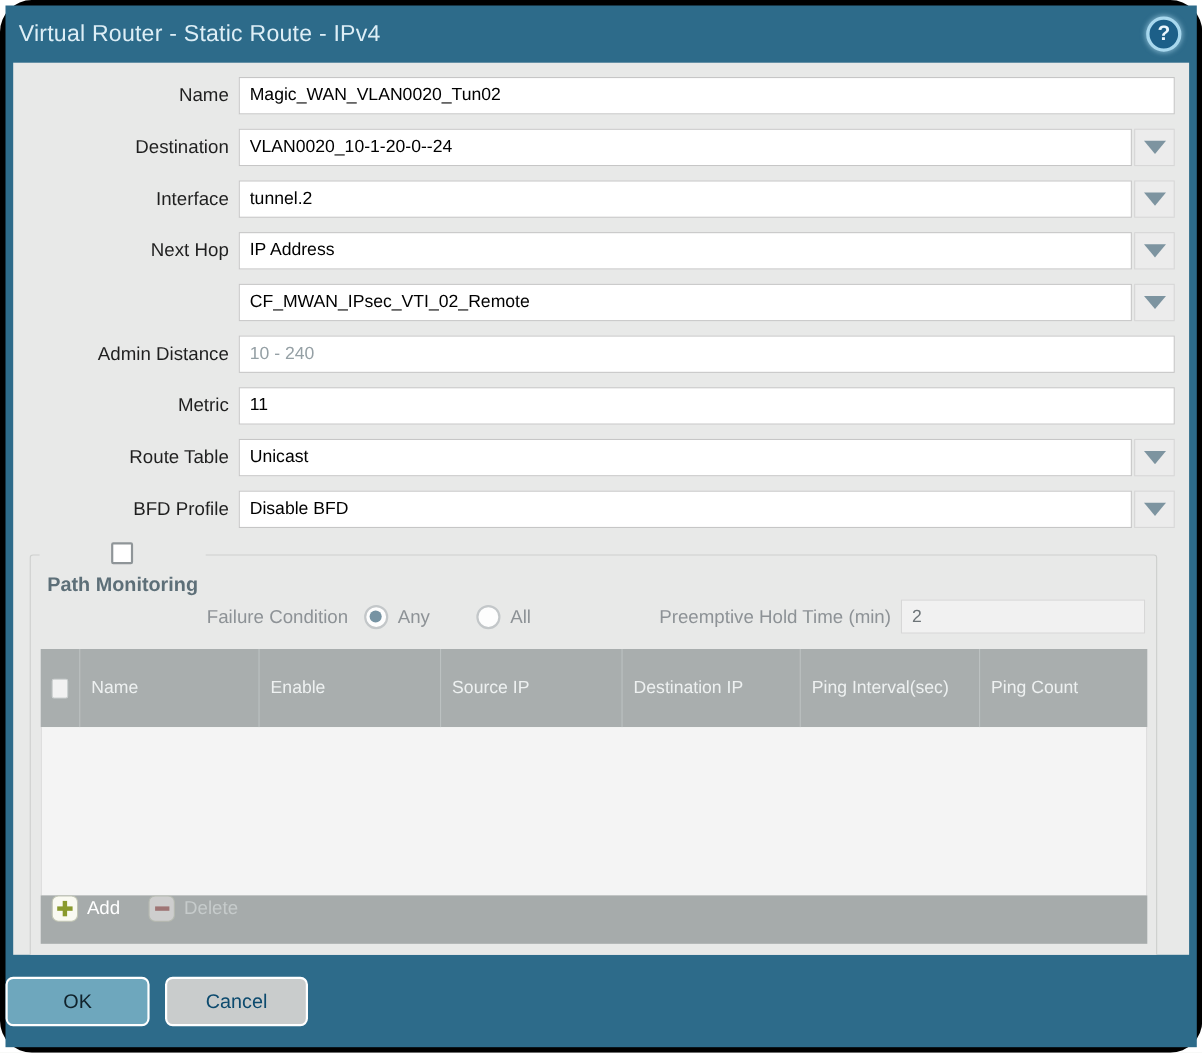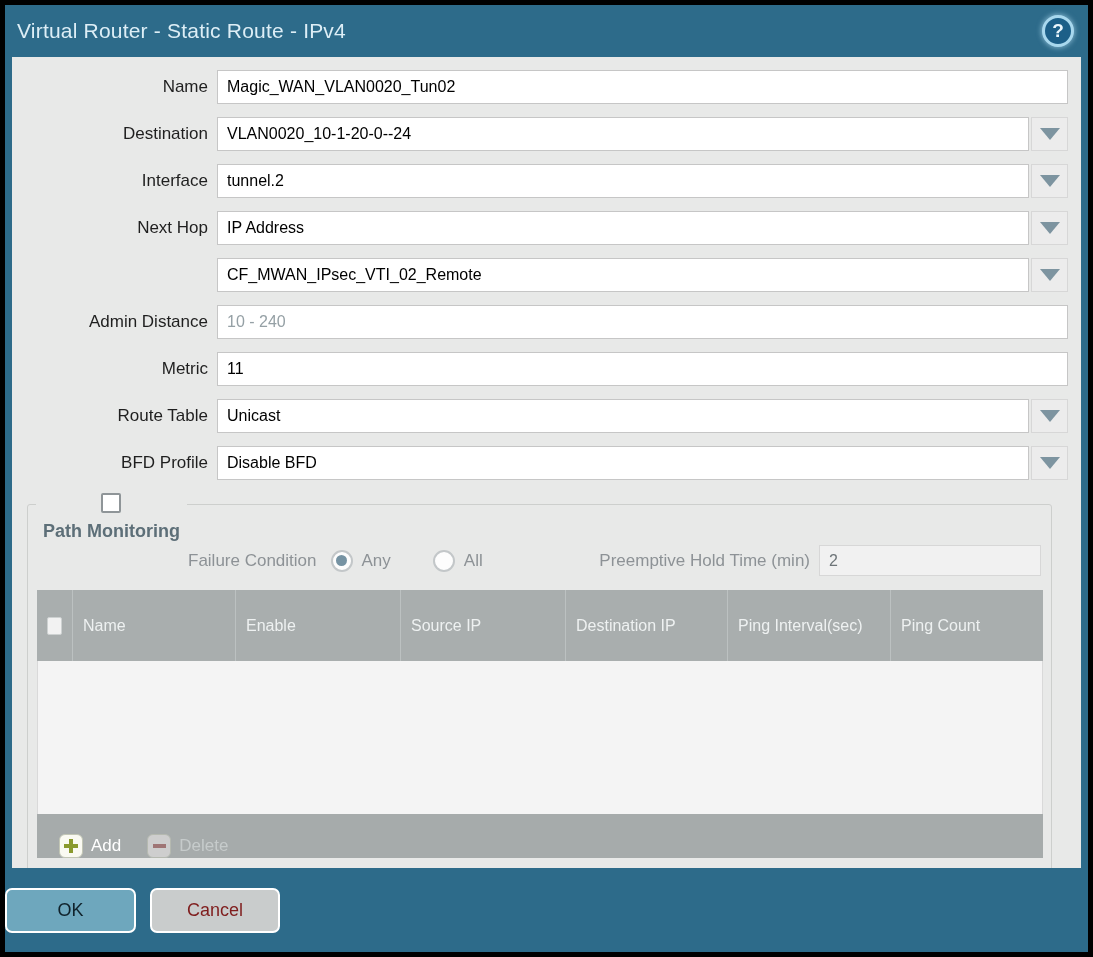--- a/index.html
+++ b/index.html
@@ -1,19 +1,19 @@
 <!DOCTYPE html>
 <html><head>
 <meta charset="utf-8">
 <style>
   * { margin:0; padding:0; box-sizing:border-box; }
   html,body { width:1093px; height:957px; }
   body { font-family:"Liberation Sans","DejaVu Sans",sans-serif; }
 
-  .screen { width:1093px; height:957px; background:#000; padding:5px; }
+  .screen { width:1093px; height:957px; background:#000; padding:5px;border-radius:29px; }
   .dialog { width:100%; height:100%; background:#2d6b8a; display:flex; flex-direction:column; }
 
   
   .titlebar { height:52px; display:flex; align-items:center; justify-content:space-between; padding:0 14px 0 12px; }
   .title { color:#ddeef6; font-size:21px; letter-spacing:0.2px; }
   .help-btn { width:32px; height:32px; border-radius:50%; background:#1c5f88;
               border:3px solid #a8d8ee; box-shadow:0 0 5px 1px rgba(190,230,250,.55);
               color:#eaf6fc; font-size:19px; font-weight:bold; display:flex; align-items:center; justify-content:center; cursor:pointer; }
 
   
@@ -48,38 +48,38 @@
 
   
   .tbl { margin:8px 8px 0 9px; }
   .tbl-head { display:flex; background:#a9aeae; color:#eef1f1; font-size:16px; min-height:71px; }
   .th { padding:8px 10px; display:flex; align-items:center; border-left:1px solid #bcc1c1; }
   .th.first { width:35px; border-left:none; justify-content:center; }
   .th-check { width:18px; height:18px; background:#f2f2f2; border:1px solid #cdd1d1; border-radius:2px; cursor:pointer; }
   .c-name{width:163px;} .c-enable{width:165px;} .c-srcip{width:165px;}
   .c-dstip{width:162px;} .c-ping{width:163px;} .c-count{flex:1;text-align:center;}
   .tbl-body { height:153px; background:#f4f4f4; border-left:1px solid #d9d9d9; border-right:1px solid #d9d9d9; }
-  .tbl-foot { height:44px; background:#a6abab; display:flex; align-items:flex-end; padding-left:22px; gap:26px; }
+  .tbl-foot { height:44px; background:#a6abab; display:flex; align-items:flex-start; padding-left:10px; gap:26px; }
   .tool { display:flex; align-items:center; gap:8px; cursor:pointer; }
   .tool-icon { width:24px; height:24px; border-radius:6px; background:#fafaf2; border:1px solid #c2c6b5;
                display:flex; align-items:center; justify-content:center; position:relative; }
   .plus::before { content:""; position:absolute; width:14px; height:4px; background:#8a9a2e; }
   .plus::after  { content:""; position:absolute; width:4px; height:14px; background:#8a9a2e; }
   .minus::before{ content:""; position:absolute; width:13px; height:4px; background:#9b4a4a; }
   .tool-label { font-size:17px; color:#fff; }
   .tool.disabled { cursor:default; }
   .tool.disabled .tool-icon { opacity:.55; background:#efecec; }
   .tool.disabled .tool-label { color:#c6cbcb; }
 
   
   .btnbar { height:84px; display:flex; align-items:center; gap:14px; padding-right:26px; }
   .btn { height:45px; border-radius:7px; border:2px solid #fff; font-size:18px; font-family:inherit;
          color:#10222b; cursor:pointer; }
   .btn-ok { width:131px; background:#6ea7bd; }
-  .btn-cancel { width:130px; background:#c9cccc; color:#7f1d1d; }
+  .btn-cancel { width:130px; background:#c9cccc; color:#0c4a6e; }
 </style>
 </head>
 <body>
 
 <div class="screen">
   <div class="dialog">
 
     <div class="titlebar">
       <div class="title">Virtual Router - Static Route - IPv4</div>
       <div class="help-btn">?</div>

